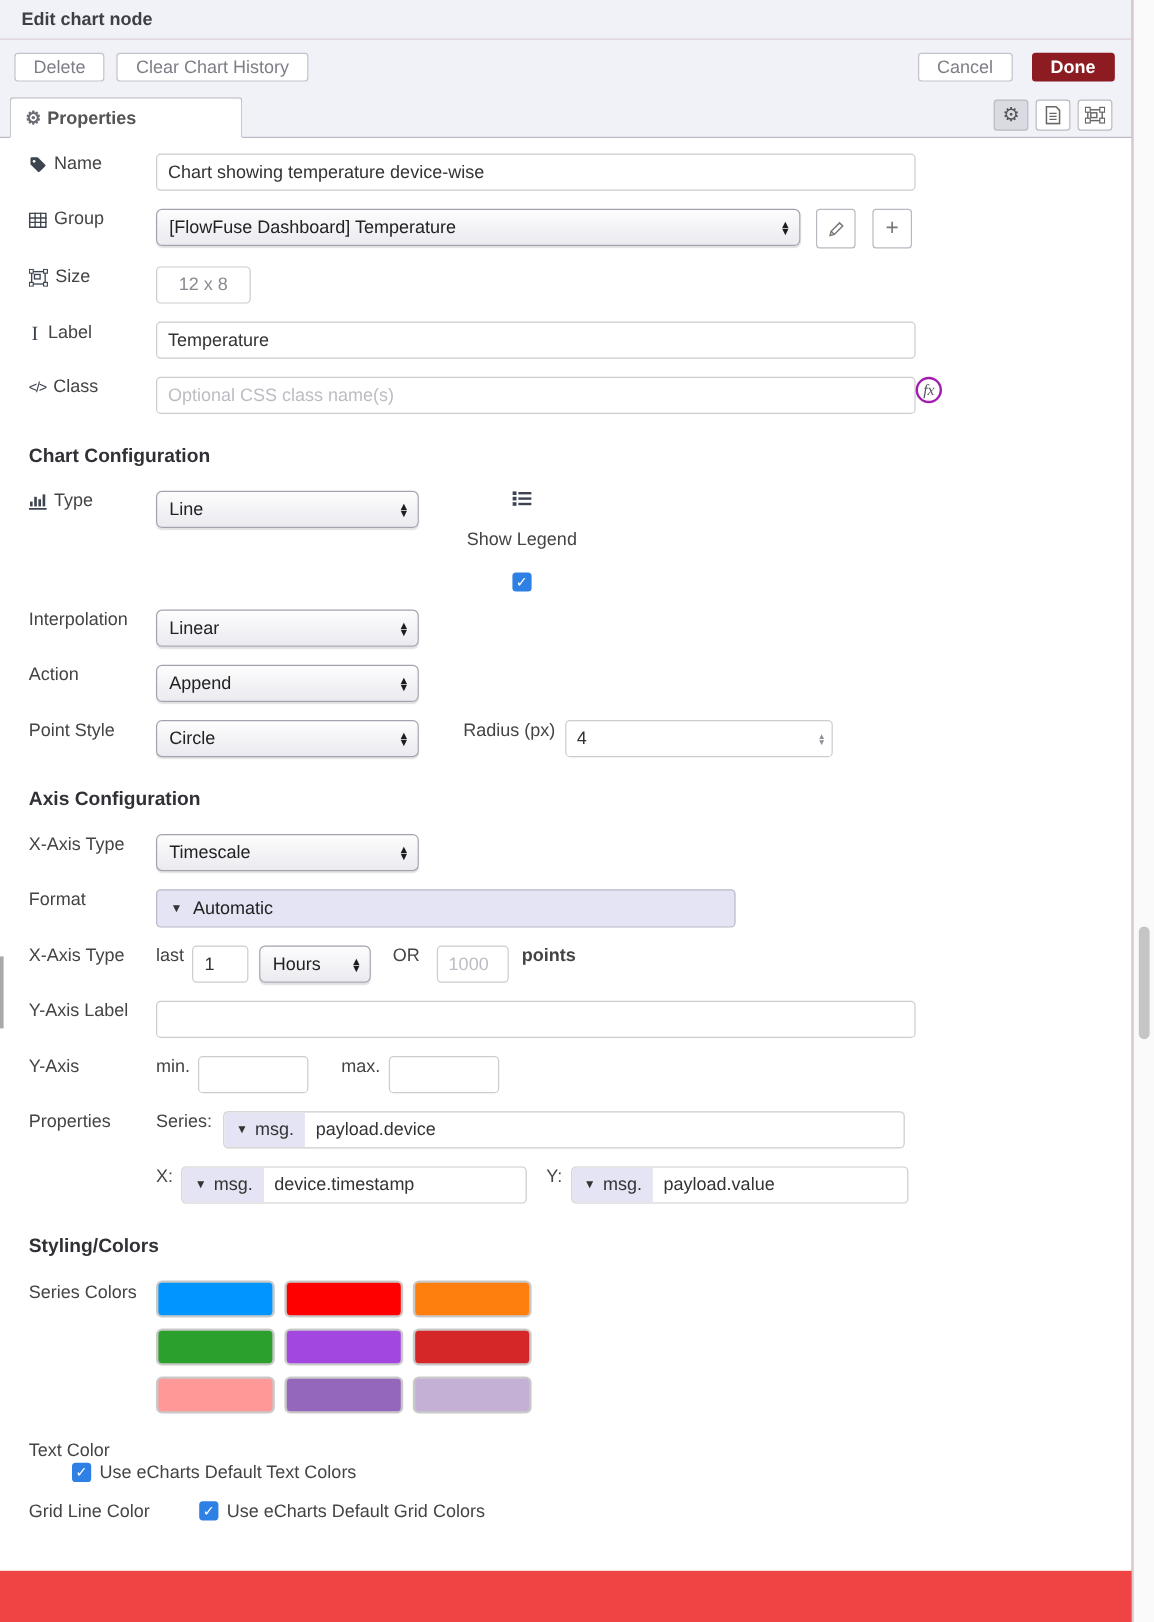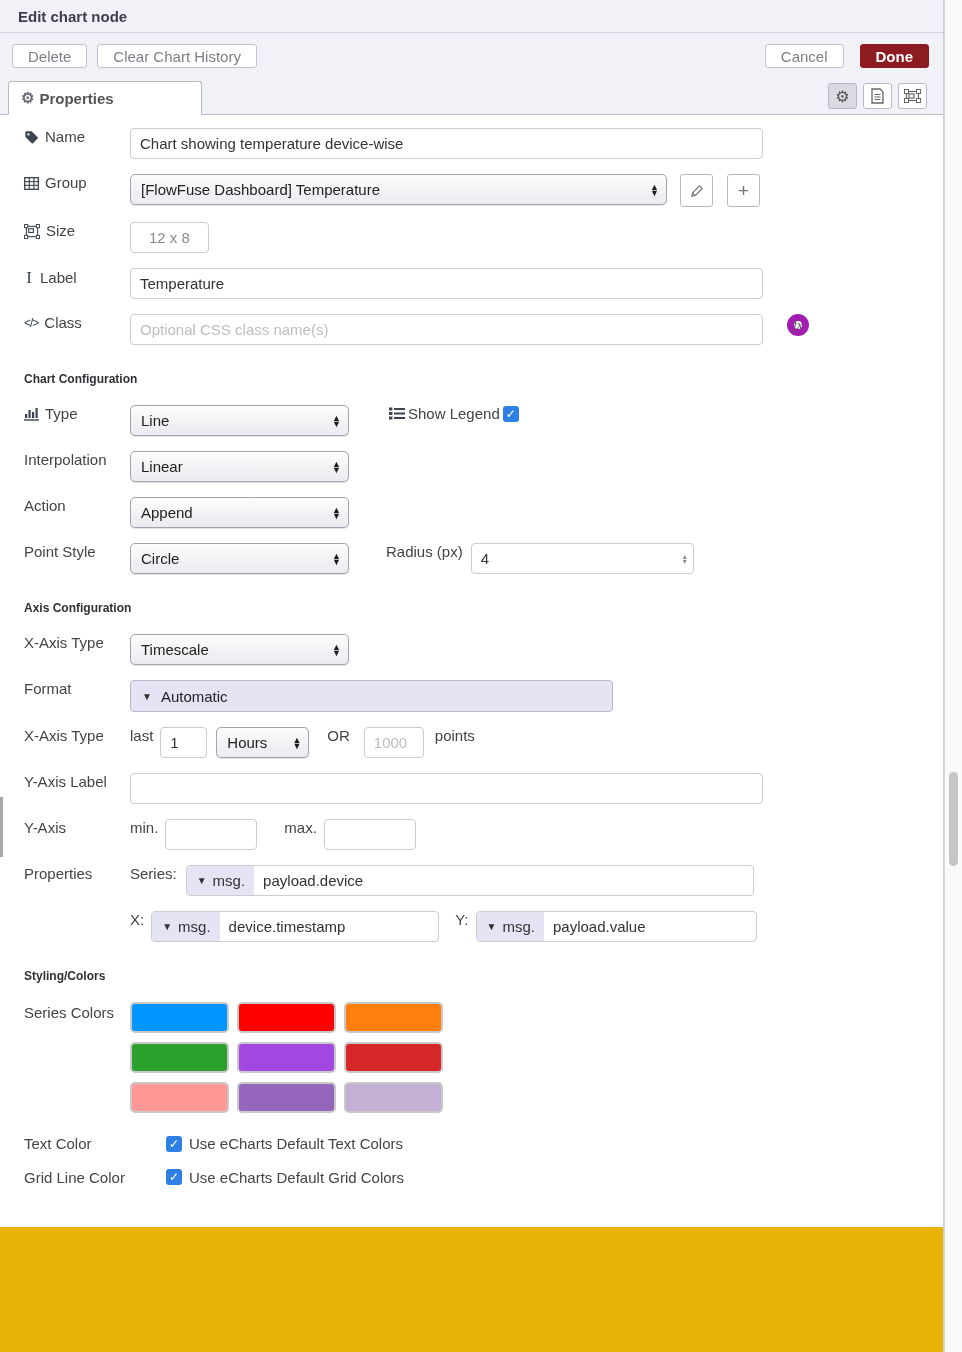--- a/index.html
+++ b/index.html
@@ -1,18 +1,18 @@
 <!DOCTYPE html>
 <html><head>
 <meta charset="utf-8">
 <style>
   * { box-sizing: border-box; }
   html,body { margin:0; padding:0; background:#fff; }
   body { width:962px; font-family:"Liberation Sans", sans-serif; color:#444; }
-  .dialog { position:relative; width:944px; min-height:1352px; border-right:1px solid #cfcfd8; background:#eab308; }
+  .dialog { position:relative; width:944px; min-height:1352px; border-right:1px solid #cfcfd8; background:#ef4444; }
 
   
   .hdr { background:#f1f2f8; height:33px; display:flex; align-items:center; padding-left:18px;
          border-bottom:1px solid #d6d6e0; font-size:15px; font-weight:bold; color:#3e3e46; }
 
   
   .btnrow { background:#f1f2f8; display:flex; align-items:center; padding:11px 14px 12px 12px; }
   .btn { background:#fff; border:1px solid #c2c2cc; border-radius:3px; color:#7e7e88;
          font-size:15px; height:24px; padding:0 15px; display:flex; align-items:center; cursor:pointer;
          font-family:"Liberation Sans", sans-serif; }
@@ -31,21 +31,21 @@
   .icon-btn { width:29px; height:26px; border:1px solid #b9b9c2; border-radius:3px; background:#fff;
               display:flex; align-items:center; justify-content:center; color:#666; cursor:pointer; }
   .icon-btn.active { background:#dadae2; }
   .icon-btn .gear-glyph { font-size:16px; color:#555; }
 
   
   .content { padding:13px 20px 24px 24px; background:#fff; }
   .row { display:flex; align-items:flex-start; margin-bottom:15px; }
   .lbl { width:106px; flex:none; display:flex; align-items:center; gap:6px; font-size:15px; color:#444; }
   .lbl .txt { line-height:1.25; }
-  h3.section { font-size:12px; font-weight:bold; color:#303036; margin:27px 0 19px 0; }
+  h3.section { font-size:16px; font-weight:bold; color:#303036; margin:27px 0 19px 0; }
 
   .ti { height:31px; border:1px solid #ccc; border-radius:4px; font-size:15px; color:#333;
         padding:0 9px; font-family:"Liberation Sans", sans-serif; outline:none; }
   .ti::placeholder { color:#bcbcc4; }
   .w-main { width:633px; }
 
   .selectbox { height:31px; border:1px solid #a3a3b0; border-radius:5px;
                background:linear-gradient(#fdfdfd,#eaeaf0); box-shadow:0 1px 1px rgba(0,0,0,.12);
                display:flex; align-items:center; padding:0 7px 0 10px; font-size:15px; color:#222; cursor:pointer; }
   .selectbox .arrows { margin-left:auto; display:flex; flex-direction:column; align-items:center;
@@ -65,21 +65,21 @@
                  padding:0 9px 0 10px; gap:6px; font-size:15px; color:#333; cursor:pointer; }
   .caret { font-size:10px; color:#333; }
   .typed .val { padding:0 9px; font-size:15px; color:#333; white-space:nowrap; }
 
   .format-dd { width:483px; height:32px; background:#e4e4f4; border:1px solid #b7b7c7; border-radius:4px;
                display:flex; align-items:center; gap:9px; padding-left:11px; font-size:15px; color:#222; cursor:pointer; }
 
   .swatch-grid { display:grid; grid-template-columns:repeat(3,99px); gap:9px 8px; }
   .swatch { height:31px; border:2px solid #c9c9c9; border-radius:5px; cursor:pointer; }
 
-  .fxbtn { width:22px; height:22px; border:7px solid #a21caf; border-radius:50%; margin-left:24px;
+  .fxbtn { width:22px; height:22px; border:2px solid #a21caf; border-radius:50%; margin-left:0;
            display:flex; align-items:center; justify-content:center; color:#55555e;
            font-family:"Liberation Serif", serif; font-style:italic; font-size:13px; cursor:pointer; }
 
   .inline { display:flex; align-items:center; font-size:15px; color:#444; }
 
   .scrolltrack { position:absolute; top:0; right:-19px; width:18px; height:1352px; background:#fafafa;
                  border-left:1px solid #d8d8e0; }
   .scrollthumb { position:absolute; left:4px; top:772px; width:9px; height:94px; background:#c5c5c5; border-radius:5px; }
   .left-strip { position:absolute; left:0; top:797px; width:3px; height:60px; background:#a9a9a9; }
 
@@ -221,21 +221,21 @@
         </svg>
         <span class="txt">Type</span>
       </div>
       <div class="selectbox w-sel">
         <span>Line</span>
         <span class="arrows">
             <span>▲</span>
             <span>▼</span>
           </span>
       </div>
-      <div class="inline" style="margin-left:40px;gap:3px;">
+      <div class="inline" style="margin-left:40px;gap:19px;flex-direction:column;">
         <svg class="ic" width="16" height="13" viewBox="0 0 16 13">
           <rect x="0" y="0.5" width="3.4" height="3" fill="#3d4450"></rect>
             <rect x="5" y="1" width="11" height="2" fill="#3d4450"></rect>
           <rect x="0" y="5" width="3.4" height="3" fill="#3d4450"></rect>
             <rect x="5" y="5.5" width="11" height="2" fill="#3d4450"></rect>
           <rect x="0" y="9.5" width="3.4" height="3" fill="#3d4450"></rect>
             <rect x="5" y="10" width="11" height="2" fill="#3d4450"></rect>
         </svg>
         <span>Show Legend</span>
         <span class="cb">✓</span>
@@ -323,21 +323,21 @@
       <input class="ti" style="width: 47px; margin-left: 7px;" value="1">
       <div class="selectbox" style="width:93px;margin-left:9px;">
         <span>Hours</span>
         <span class="arrows">
             <span>▲</span>
             <span>▼</span>
           </span>
       </div>
       <span style="margin-left:18px;font-size:15px;color:#444;">OR</span>
       <input class="ti" style="width: 60px; margin-left: 14px;" placeholder="1000">
-      <span style="margin-left:11px;font-size:15px;color:#444;">points</span>
+      <span style="margin-left:11px;font-size:15px;color:#444;font-weight:bold;">points</span>
     </div>
 
     <div class="row">
       <div class="lbl">
         <span class="txt">Y-Axis Label</span>
       </div>
       <input class="ti w-main" value="" style="">
     </div>
 
     <div class="row">
@@ -396,21 +396,21 @@
           <div class="swatch" style="background: rgb(255, 127, 14);"></div>
           <div class="swatch" style="background: rgb(44, 160, 44);"></div>
           <div class="swatch" style="background: rgb(163, 71, 225);"></div>
           <div class="swatch" style="background: rgb(214, 39, 40);"></div>
           <div class="swatch" style="background: rgb(255, 152, 150);"></div>
           <div class="swatch" style="background: rgb(148, 103, 189);"></div>
           <div class="swatch" style="background: rgb(197, 176, 213);"></div>
         </div>
     </div>
 
-    <div class="row" style="margin-top:22px;">
+    <div class="row" style="margin-top:22px;flex-direction:column;">
       <div class="lbl">
         <span class="txt">Text Color</span>
       </div>
       <div class="inline" style="margin-left:36px;gap:7px;">
         <span class="cb">✓</span>
         <span>Use eCharts Default Text Colors</span>
       </div>
     </div>
 
     <div class="row">

